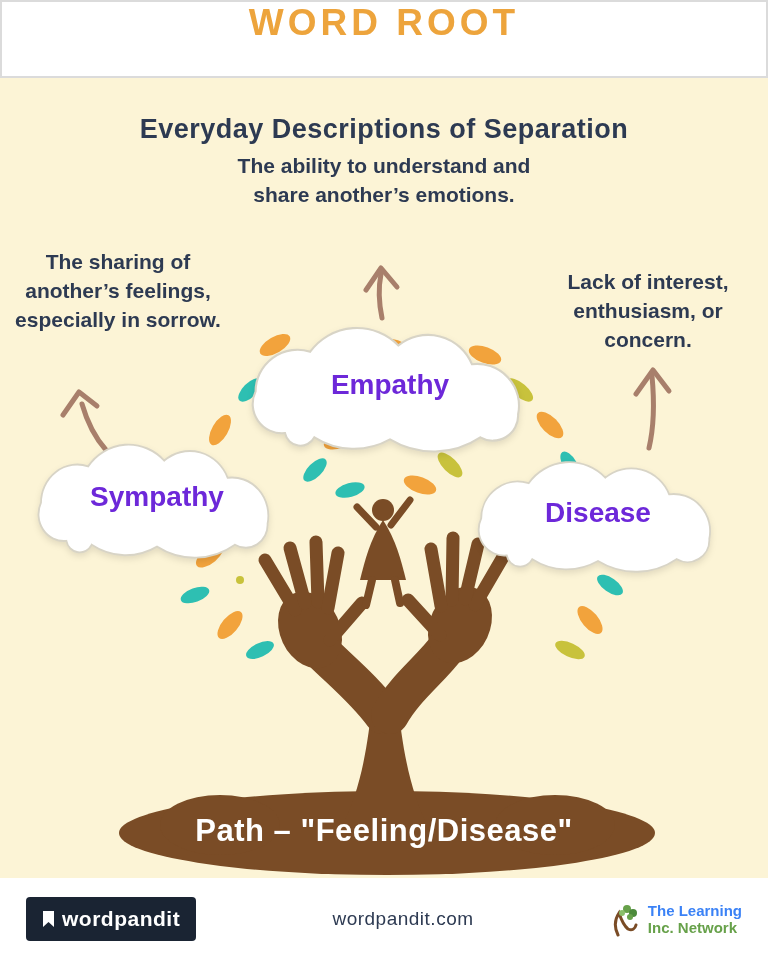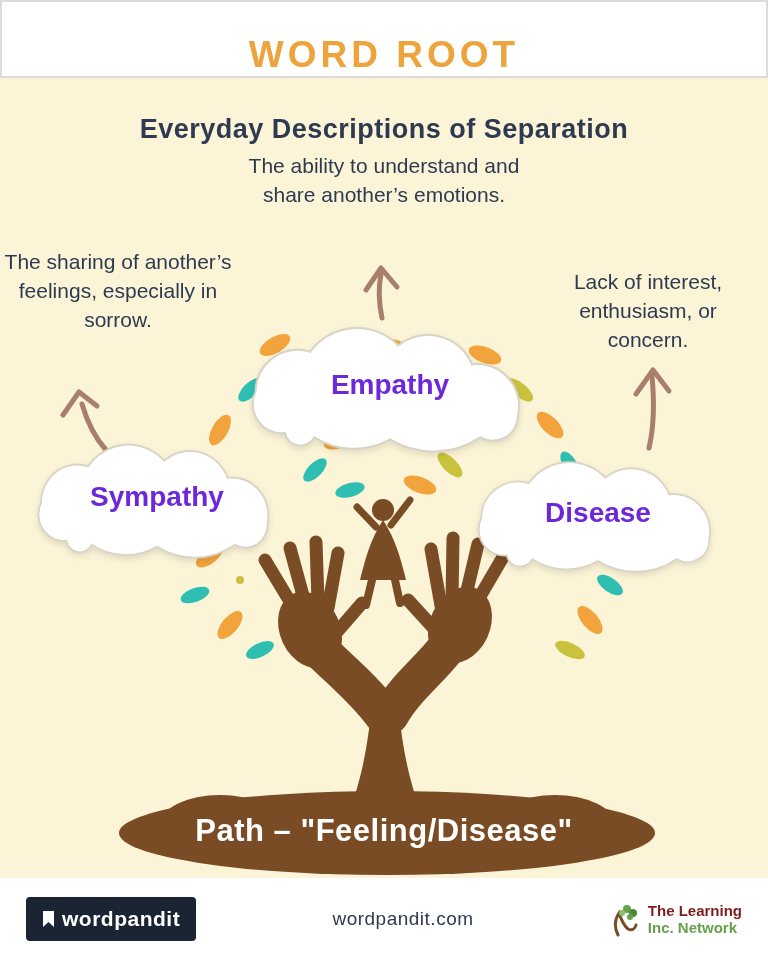--- a/index.html
+++ b/index.html
@@ -5,33 +5,33 @@
   html,body { margin:0; padding:0; background:#e9e9e9; }
   .poster {
     position:relative; width:768px; height:960px; overflow:hidden;
     background:#FCF4D6;
     font-family:"Liberation Sans", sans-serif;
   }
   
   .banner {
     position:absolute; top:0; left:0; right:0; height:78px;
     background:#ffffff; border:2px solid #DBDBDB; box-sizing:border-box;
-    display:flex; align-items:flex-end; justify-content:center;
+    display:flex; align-items:flex-start; justify-content:center;
   }
   .banner h1 {
     margin:0; color:#EDA43C; font-size:37px; font-weight:800; letter-spacing:4px;
   }
   
   .subtitle {
     position:absolute; top:106px; left:0; width:100%; text-align:center;
     color:#2D3A52; font-size:27px; font-weight:800; letter-spacing:0.5px;margin-top:8px;
   }
   
   .def {
-    position:absolute; color:#2D3A52; font-weight:400; font-size:21px;
+    position:absolute; color:#2D3A52; font-weight:700; font-size:21px;
     text-align:center; line-height:1.38;
   }
   .def-empathy  { left:224px; top:152px; width:320px; }
   .def-sympathy { left:2px;   top:248px; width:232px; }
   .def-apathy   { left:538px; top:268px; width:220px; }
   
   .arrows { position:absolute; left:0; top:0; width:768px; height:960px; pointer-events:none; }
   .arrow-path { stroke:#A87F6B; stroke-width:5; fill:none; stroke-linecap:round; stroke-linejoin:round; }
   
   .tree { position:absolute; left:100px; top:320px; width:570px; height:560px; }
@@ -60,21 +60,21 @@
     padding:0 26px; box-sizing:border-box;
   }
   .logo-badge {
     background:#1A2433; color:#ffffff; border-radius:4px;
     display:flex; align-items:center; gap:7px; padding:10px 16px;
     font-size:21px; font-weight:700; letter-spacing:0.5px;
   }
   .site-url { color:#2D3A52; font-size:19px; font-weight:400; letter-spacing:0.5px; }
   .network { display:flex; align-items:center; gap:8px; }
   .network-text { display:flex; flex-direction:column; line-height:1.15; font-weight:800; font-size:15px; }
-  .network-line1 { color:#7f1d1d; }
+  .network-line1 { color:#3b82f6; }
   .network-line2 { color:#67A14A; }
 </style>
 </head>
 <body>
 
 <div class="poster">
 
   <header class="banner">
     <h1>WORD ROOT</h1>
   </header>

